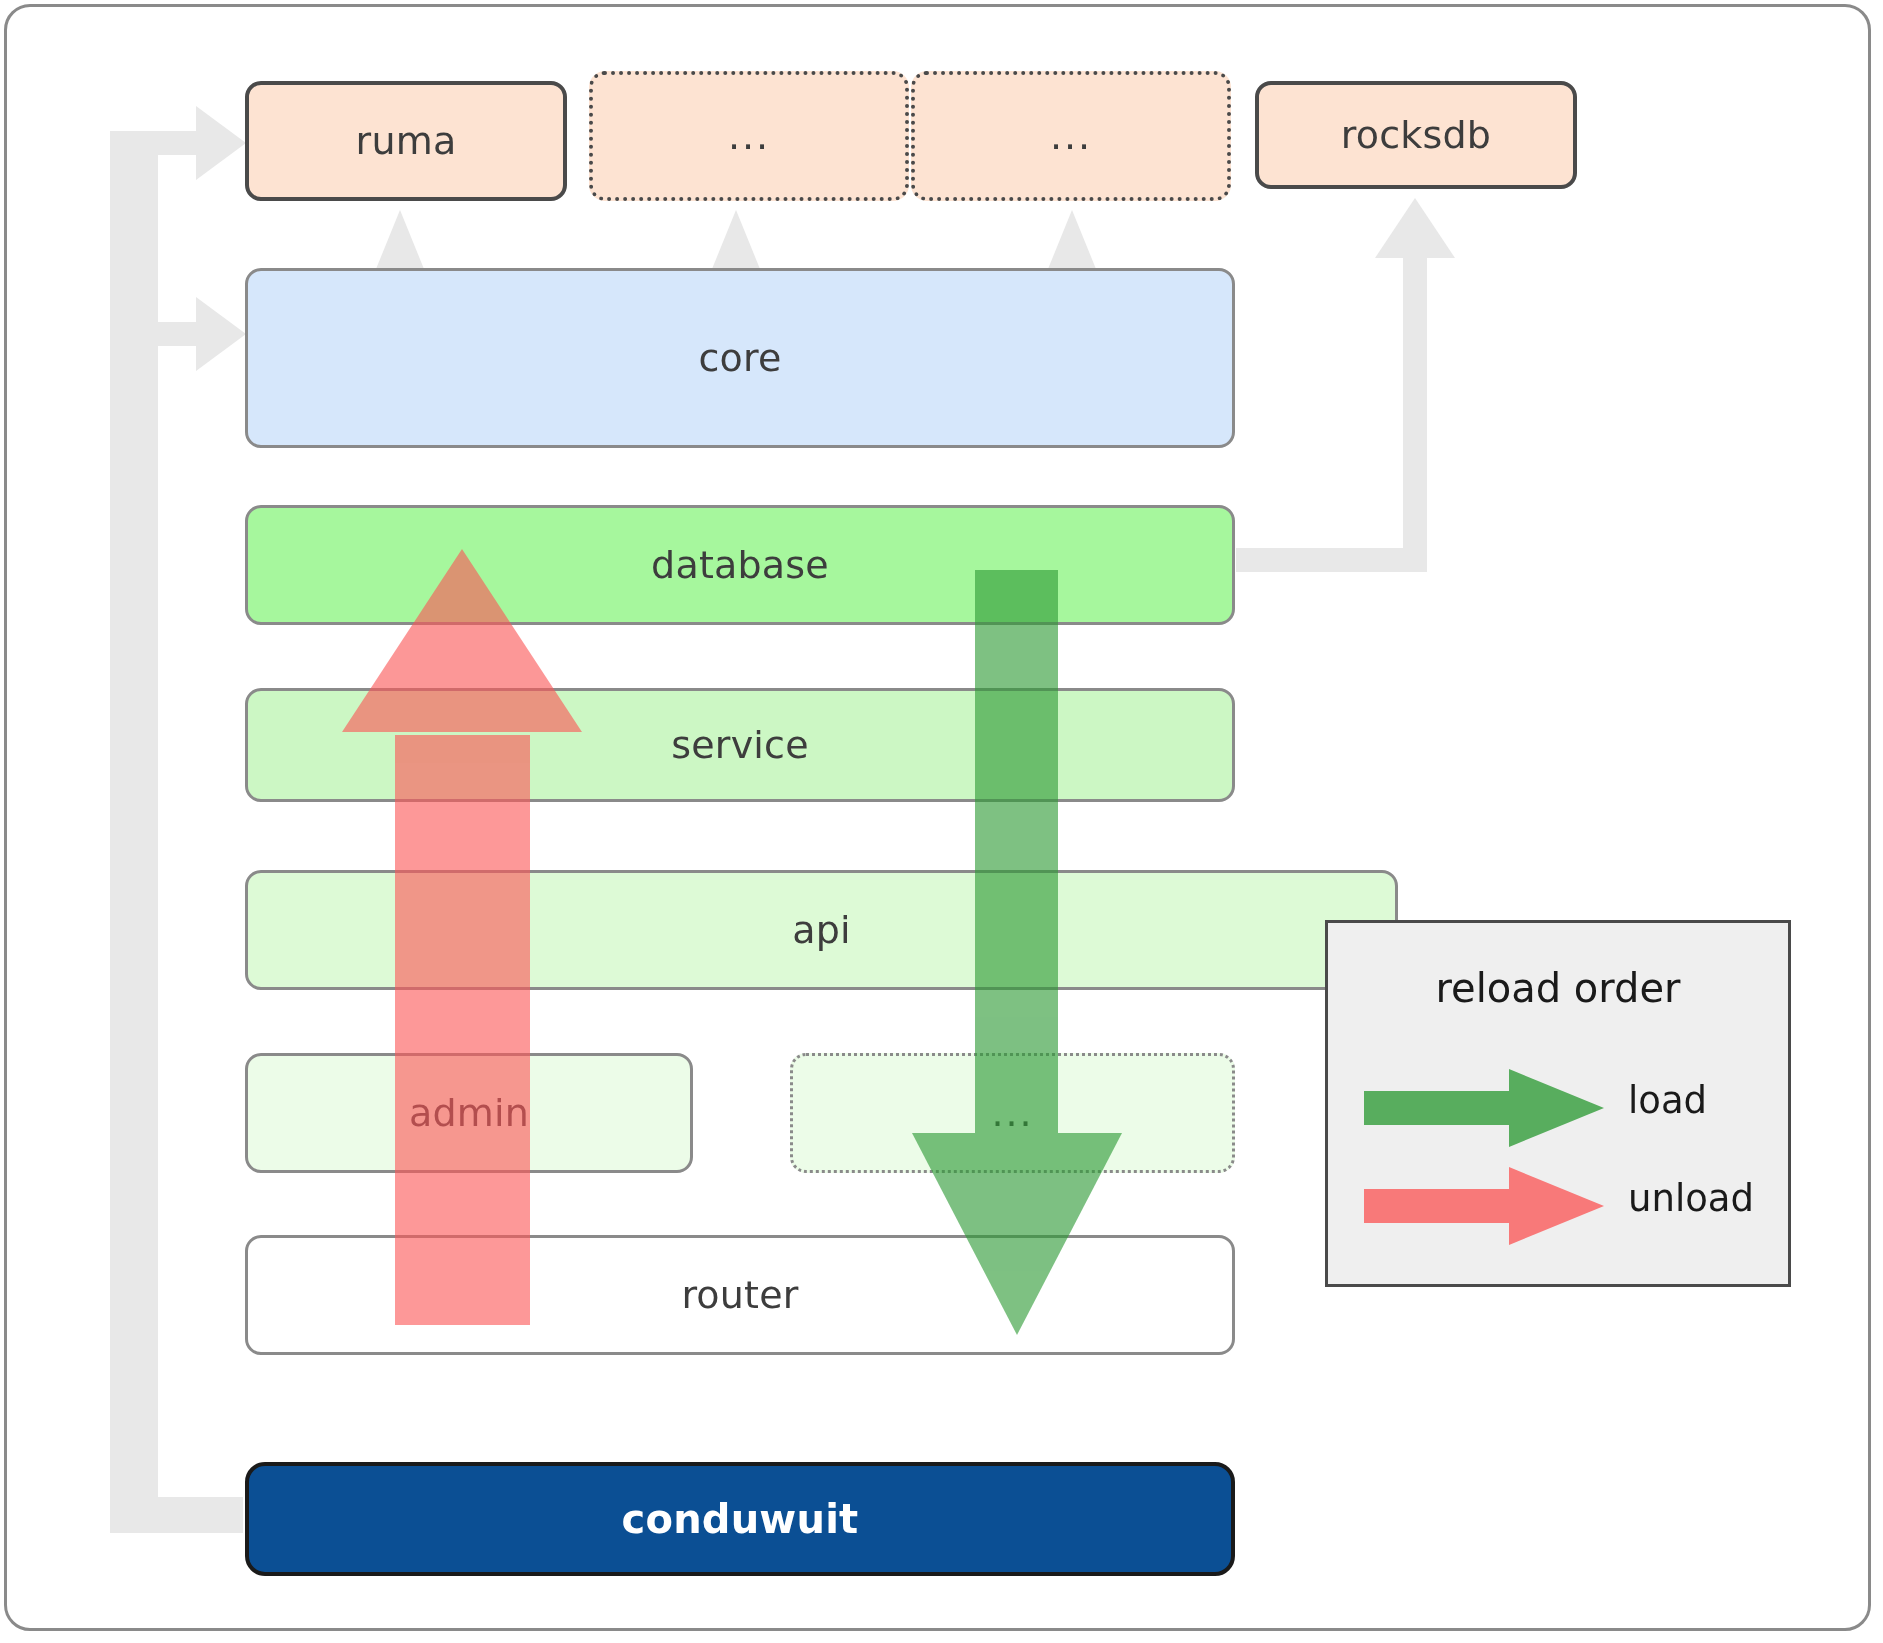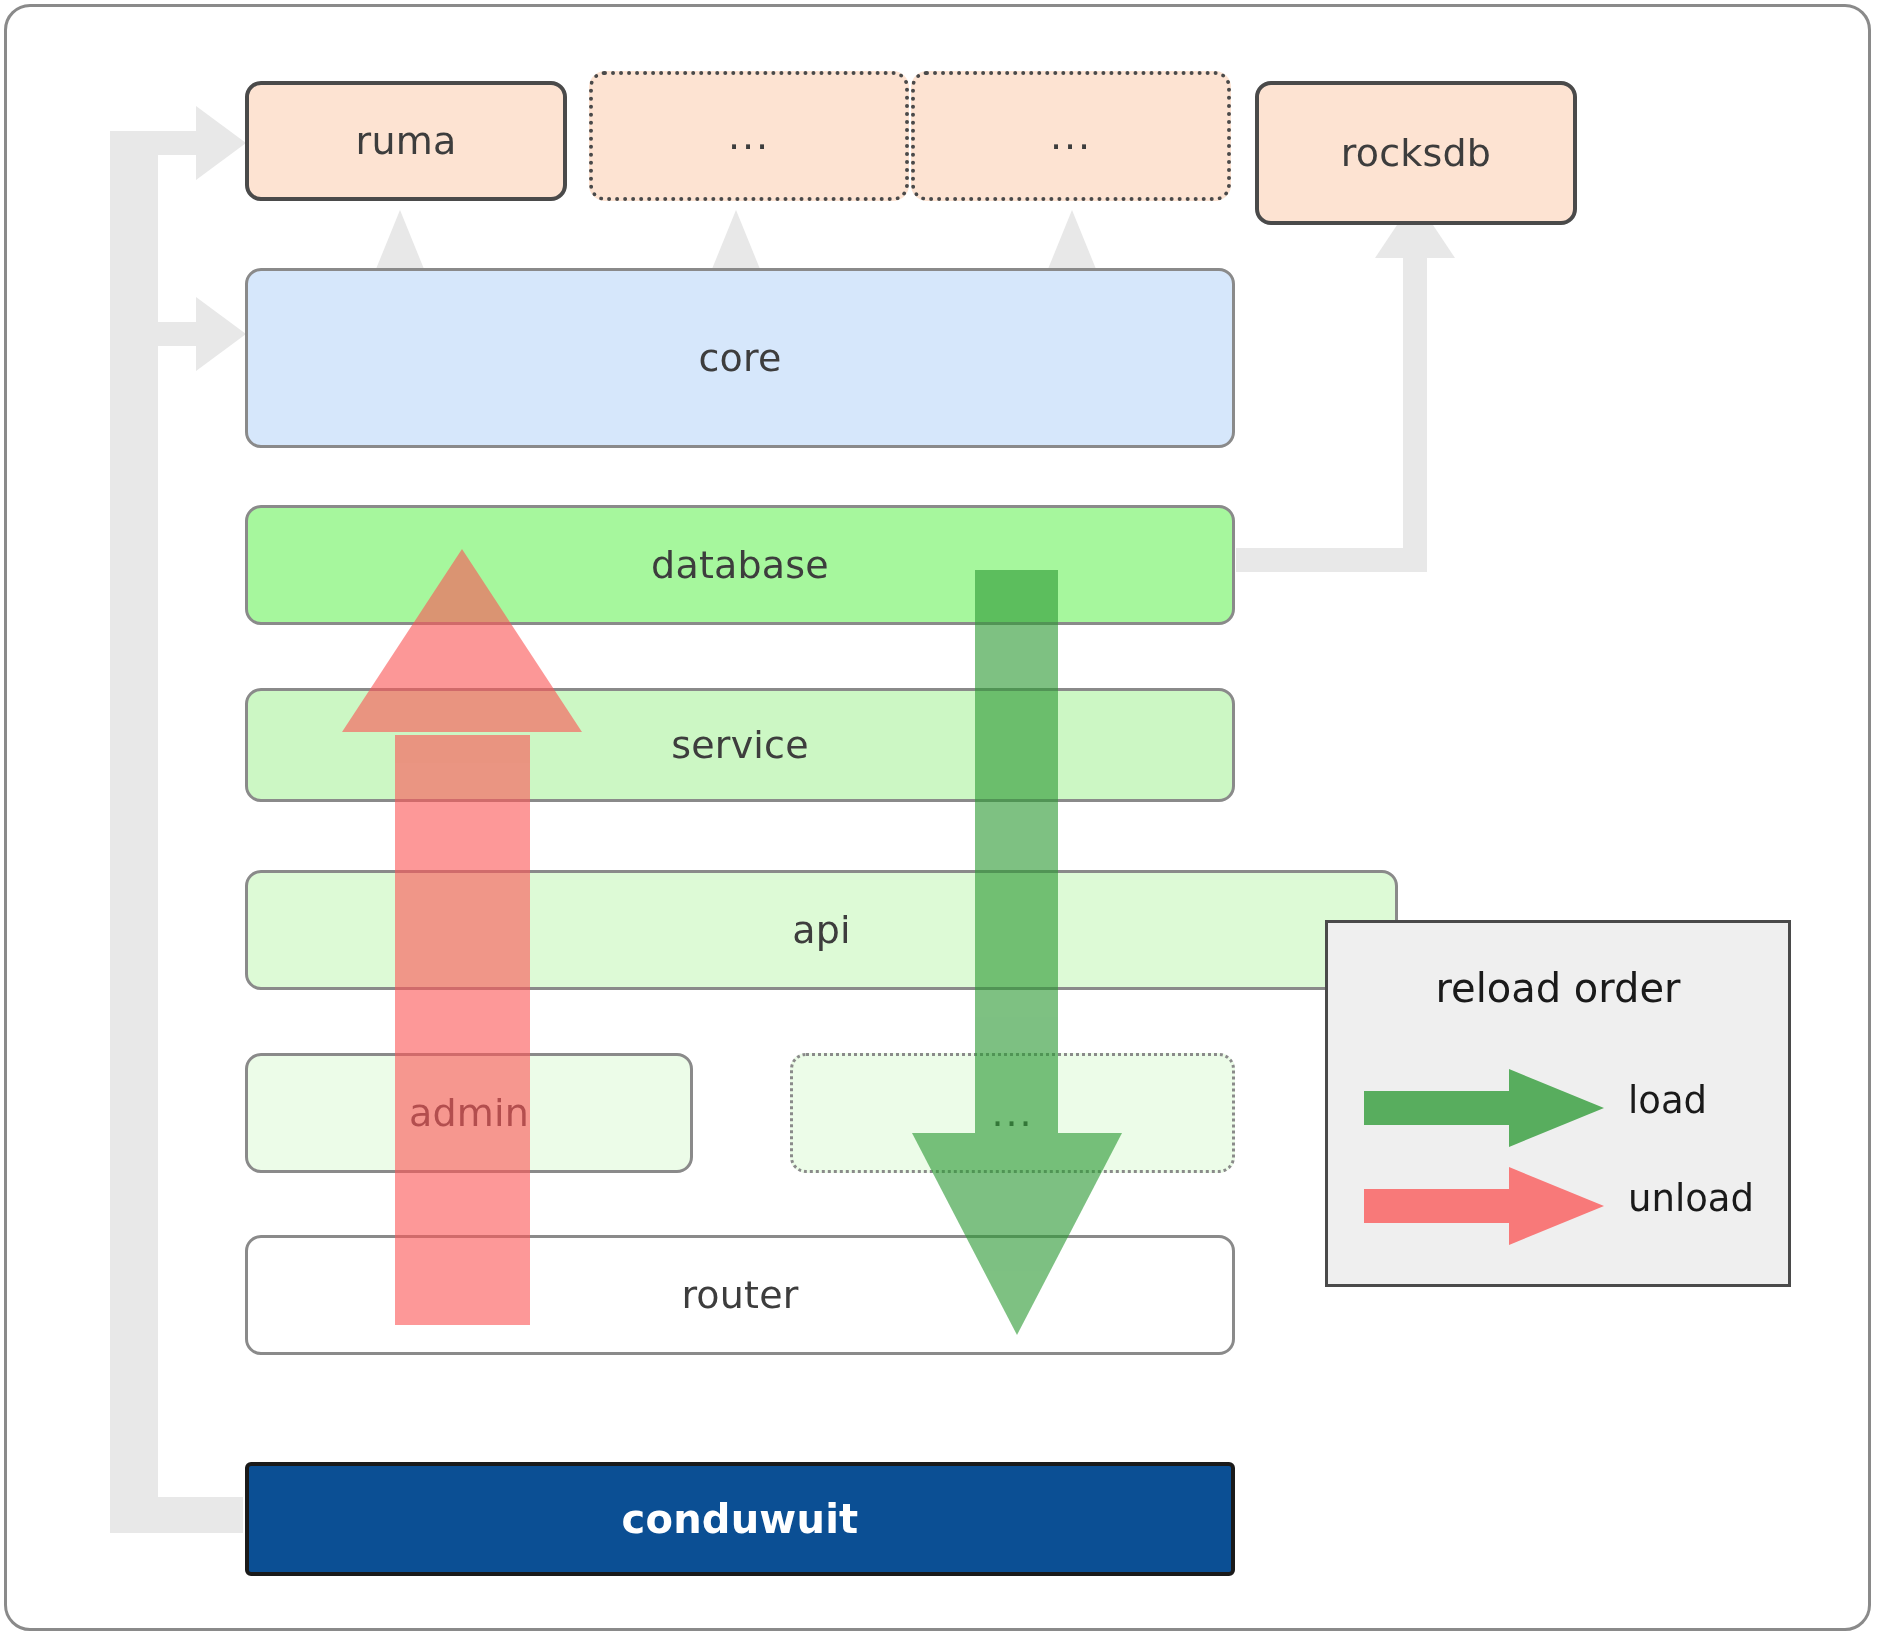--- a/index.html
+++ b/index.html
@@ -83,21 +83,21 @@
     background: #ecfce8;
     border: 3px dotted #8a8a8a;
   }
   .layer-router {
     background: #ffffff;
     border: 3px solid #8a8a8a;
   }
   .layer-root {
     background: #0b4f94;
     border: 4px solid #1a1a1a;
-    border-radius: 6px;
+    border-radius: 20px;
   }
   .layer-root .label {
     color: #ffffff;
     font-weight: bold;
     font-size: 40px;
   }
 
   
   .svg-layer {
     position: absolute;
@@ -201,21 +201,21 @@
     </div>
 
     <div class="node dep-dotted" style="left:589px; top:71px; width:320px; height:130px;">
       <span class="label dots">...</span>
     </div>
 
     <div class="node dep-dotted" style="left:911px; top:71px; width:320px; height:130px;">
       <span class="label dots">...</span>
     </div>
 
-    <div class="node dep-solid" style="left:1255px; top:81px; width:322px; height:144px;">
+    <div class="node dep-solid" style="left:1255px; top:81px; width:322px; height:108px;">
       <span class="label">rocksdb</span>
     </div>
 
     <div class="node layer-core" style="left:245px; top:268px; width:990px; height:180px;">
       <span class="label">core</span>
     </div>
 
     <div class="node layer-db" style="left:245px; top:505px; width:990px; height:120px;">
       <span class="label">database</span>
     </div>

